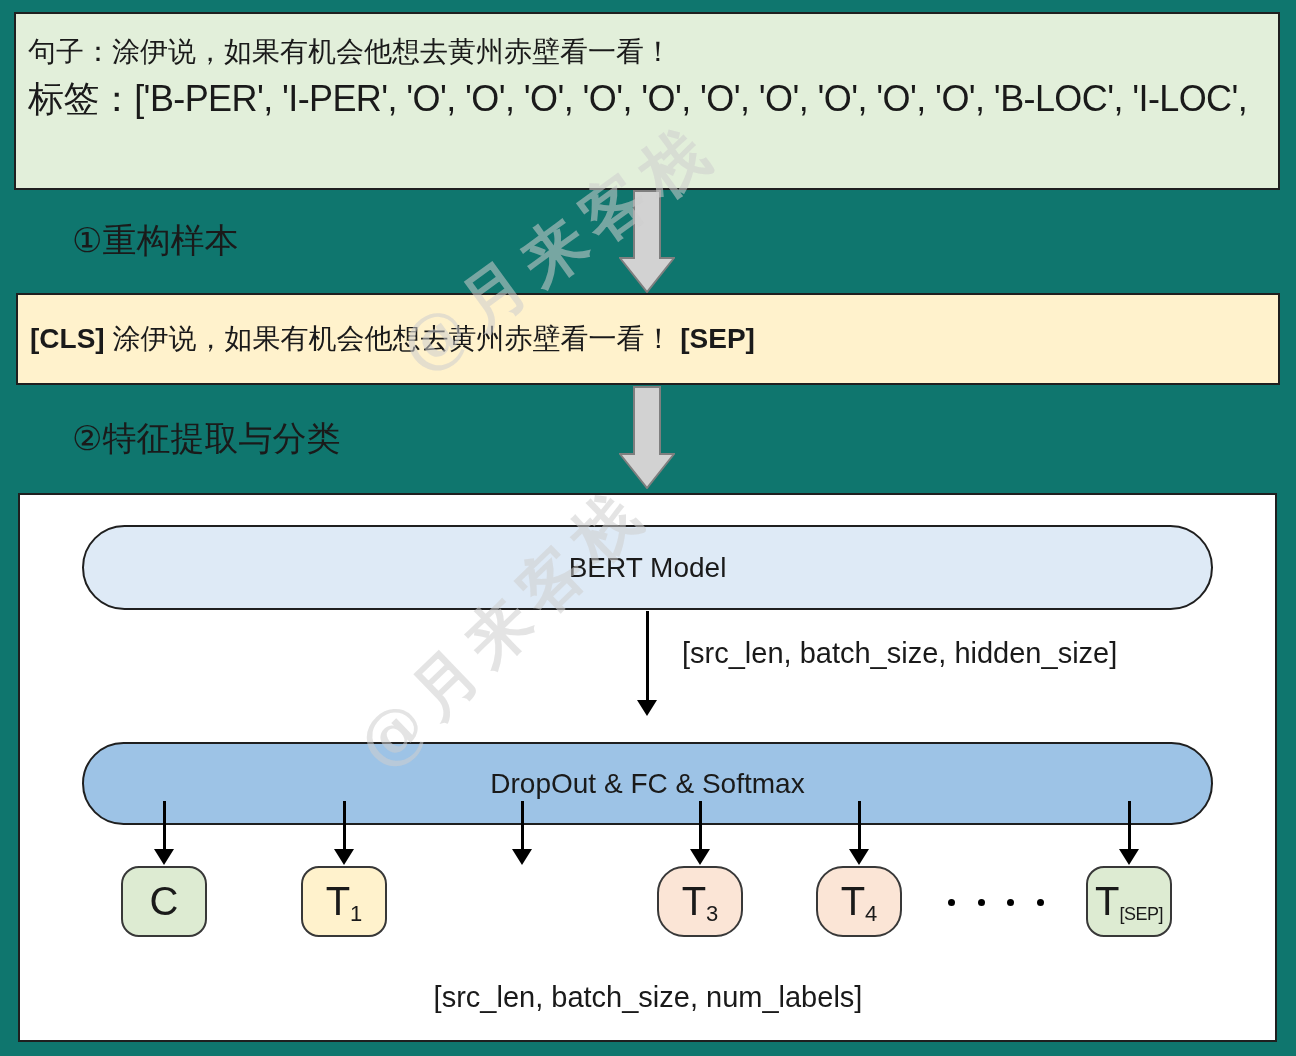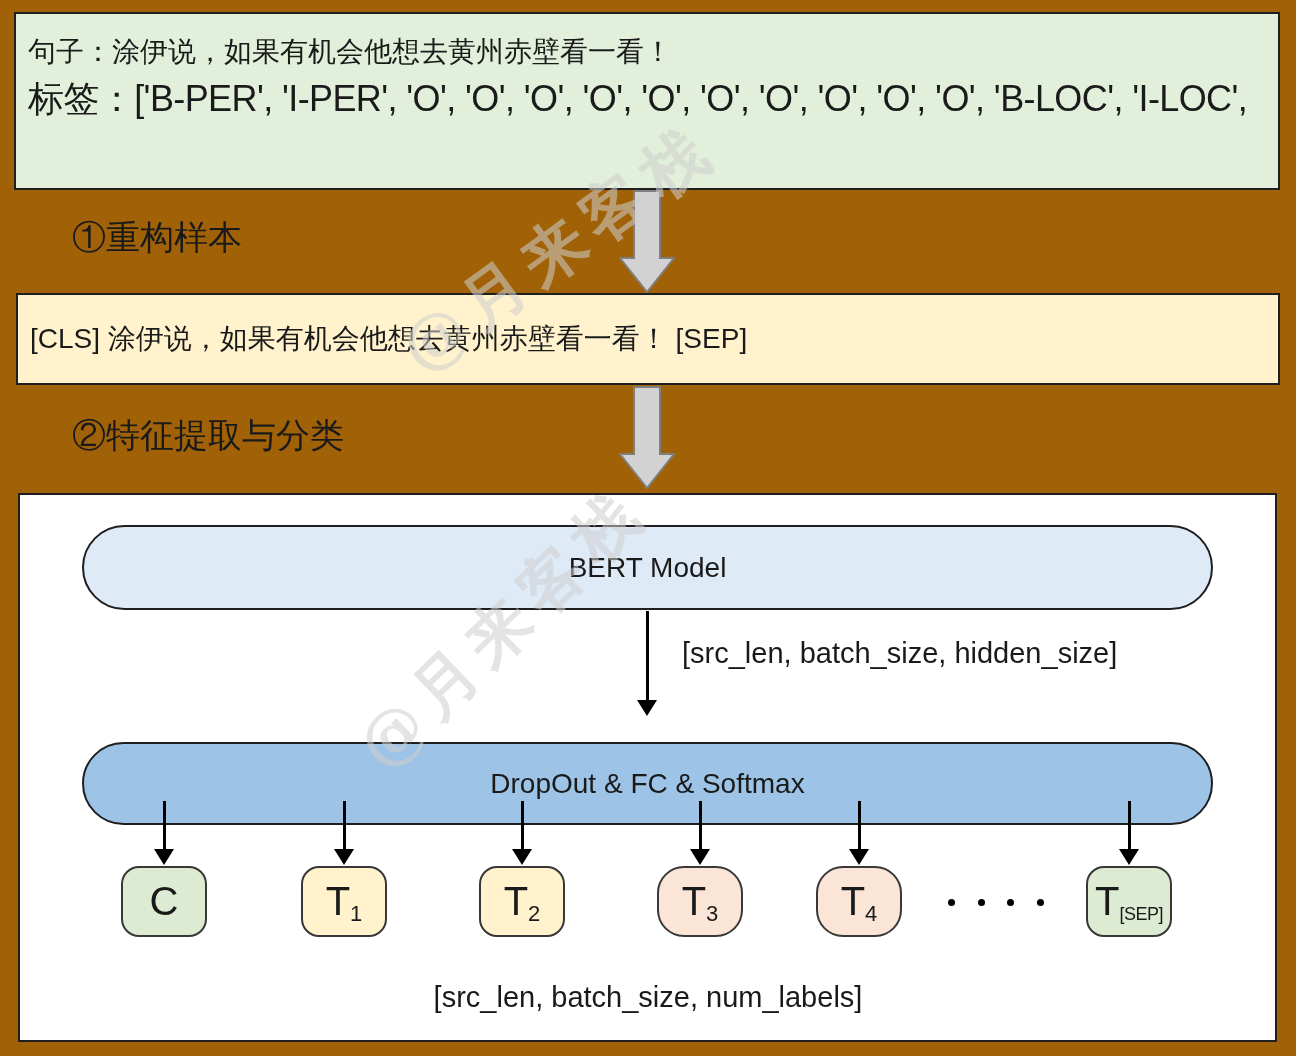--- a/index.html
+++ b/index.html
@@ -3,21 +3,21 @@
 <meta charset="utf-8">
 <style>
   * { margin: 0; padding: 0; box-sizing: border-box; }
   html, body { background: #ffffff; }
   body { font-family: "Liberation Sans", "DejaVu Sans", sans-serif; color: #1a1a1a; }
 
   #stage {
     position: relative;
     width: 1296px;
     height: 1056px;
-    background: #a16207;
+    background: #0f766e;
     overflow: hidden;
   }
 
   
   .sample-box {
     position: absolute;
     left: 14px; top: 12px;
     width: 1266px; height: 178px;
     background: #E2EFDA;
     border: 2px solid #1f1f1f;
@@ -34,21 +34,20 @@
   }
   .sample-box .line.tags2 { padding-left: 8px; }
 
   
   .step-label {
     position: absolute;
     left: 72px;
     font-size: 34px;
     line-height: 40px;
     white-space: nowrap;
-    font-family: Liberation Mono, monospace;
   }
   #step1 { top: 220px; }
   #step2 { top: 418px; }
 
   
   .block-arrow { position: absolute; left: 619px; width: 56px; height: 103px; }
   #block-arrow-1 { top: 190px; }
   #block-arrow-2 { top: 386px; }
 
   
@@ -57,21 +56,21 @@
     left: 16px; top: 293px;
     width: 1264px; height: 92px;
     background: #FFF2CC;
     border: 2px solid #1f1f1f;
     display: flex;
     align-items: center;
     padding-left: 12px;
     font-size: 28px;
     white-space: pre;
   }
-  .input-box .special { font-weight: 400; }
+  .input-box .special { font-weight: 700; }
 
   
   .outer-box {
     position: absolute;
     left: 18px; top: 493px;
     width: 1259px; height: 549px;
     background: #ffffff;
     border: 2px solid #1f1f1f;
   }
 
@@ -237,23 +236,20 @@
       <div class="shaft"></div>
       <div class="head"></div>
     </div>
 
   <div class="token-box green" style="left:121px">
     <span><span>C</span></span>
   </div>
   <div class="token-box yellow" style="left:301px">
     <span><span>T</span><sub>1</sub></span>
   </div>
-  <div class="token-box yellow" style="left:479px">
-    <span><span>T</span><sub>2</sub></span>
-  </div>
   <div class="token-box peach" style="left:657px">
     <span><span>T</span><sub>3</sub></span>
   </div>
   <div class="token-box peach" style="left:816px">
     <span><span>T</span><sub>4</sub></span>
   </div>
   <div class="token-box green" style="left:1086px">
     <span><span>T</span><sub class="sep">[SEP]</sub></span>
   </div>
 

